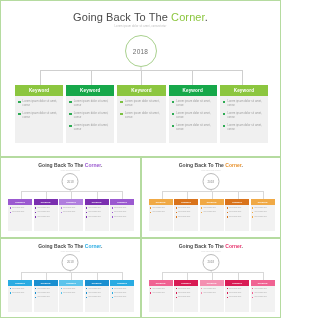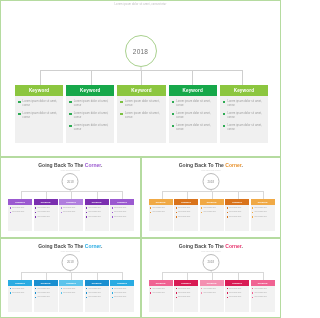--- a/index.html
+++ b/index.html
@@ -260,20 +260,23 @@
     font-size: 1.5px;
     line-height: 1.5;
     color: #a8a8a8;
   }
 </style>
 </head>
 <body>
 
 <div class="slide-main">
 
+  <div class="title">
+    <span>Going Back To The </span><span class="accent">Corner</span><span class="dot">.</span>
+  </div>
 
   <div class="subtitle">Lorem ipsum dolor sit amet, consectetur</div>
 
   <div class="connector-stem"></div>
   <div class="connector-bar"></div>
   <div class="connector-drop" style="left:39px;"></div>
   <div class="connector-drop" style="left:90px;"></div>
   <div class="connector-drop" style="left:140px;"></div>
   <div class="connector-drop" style="left:191px;"></div>
   <div class="connector-drop" style="left:241px;"></div>

